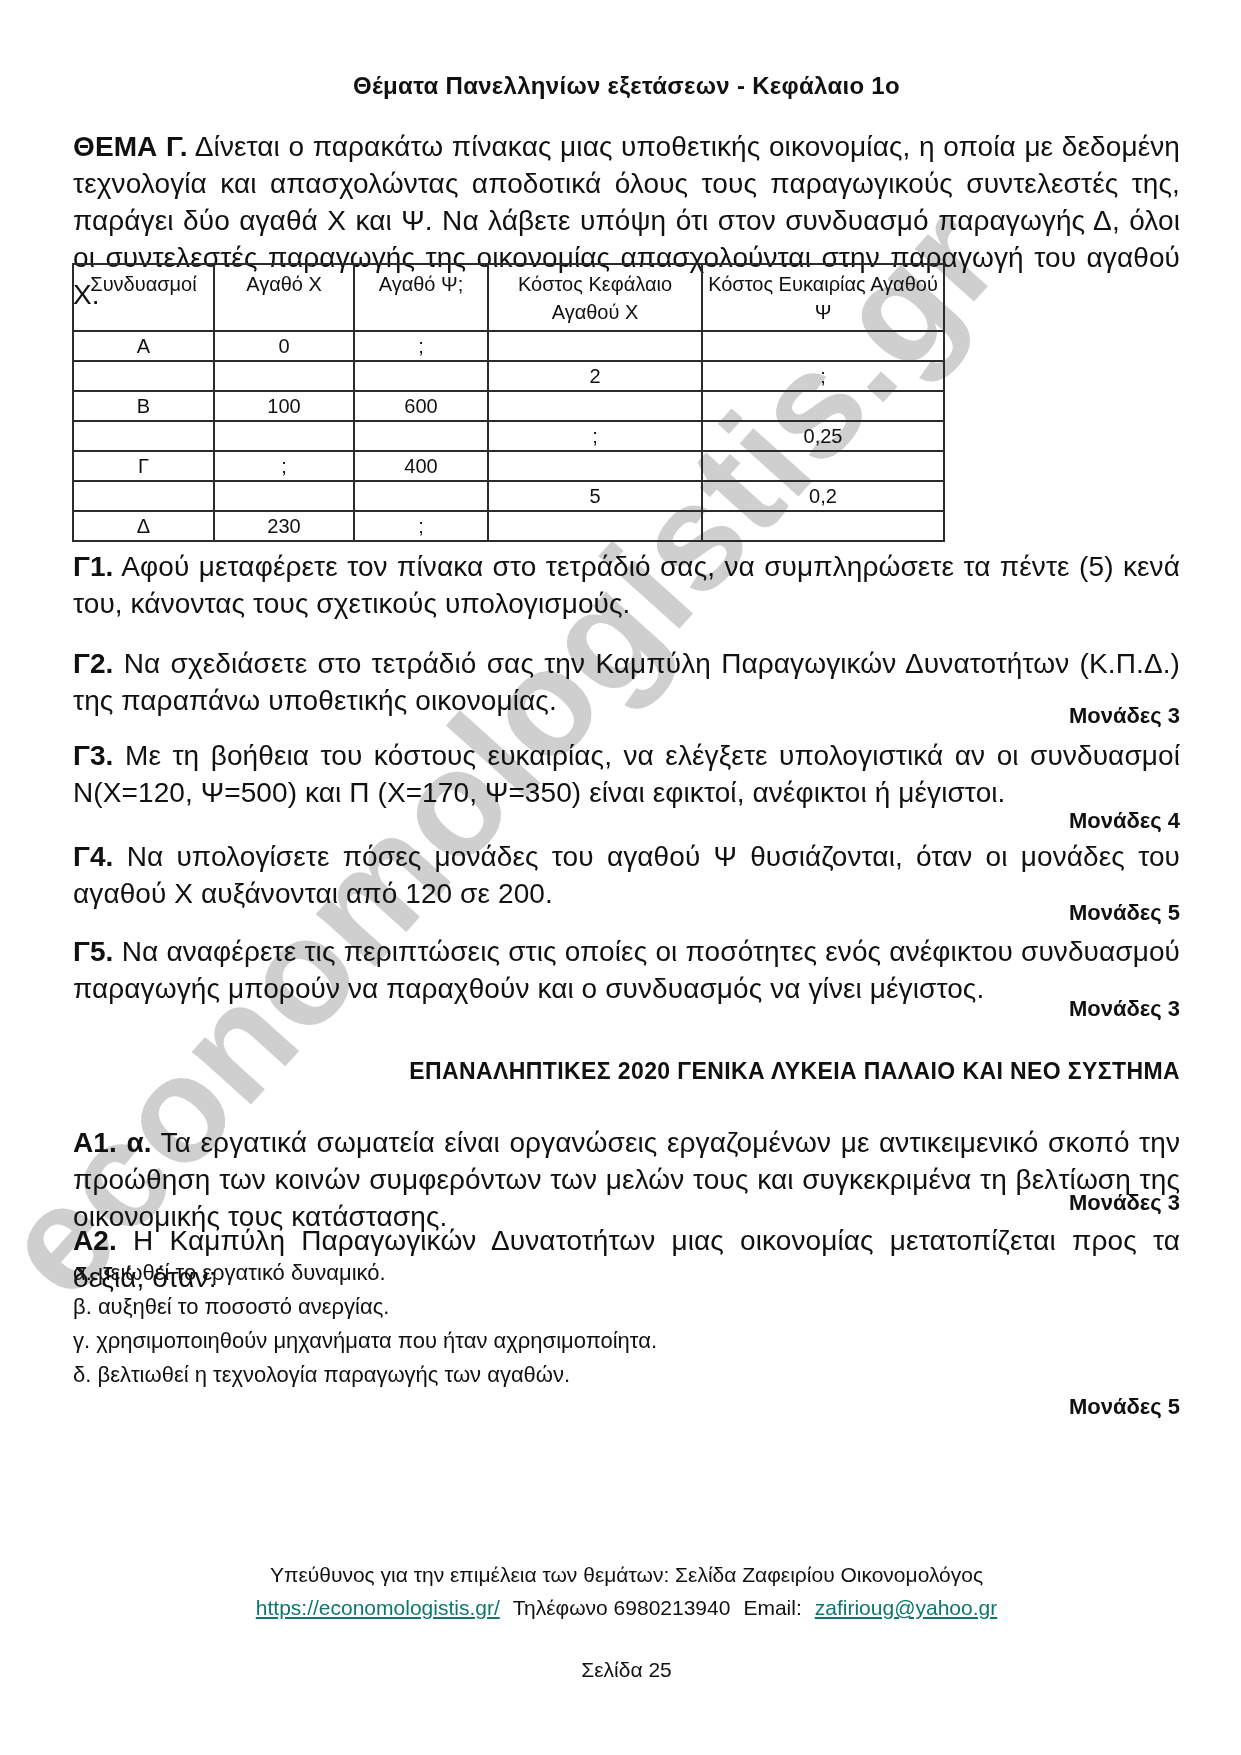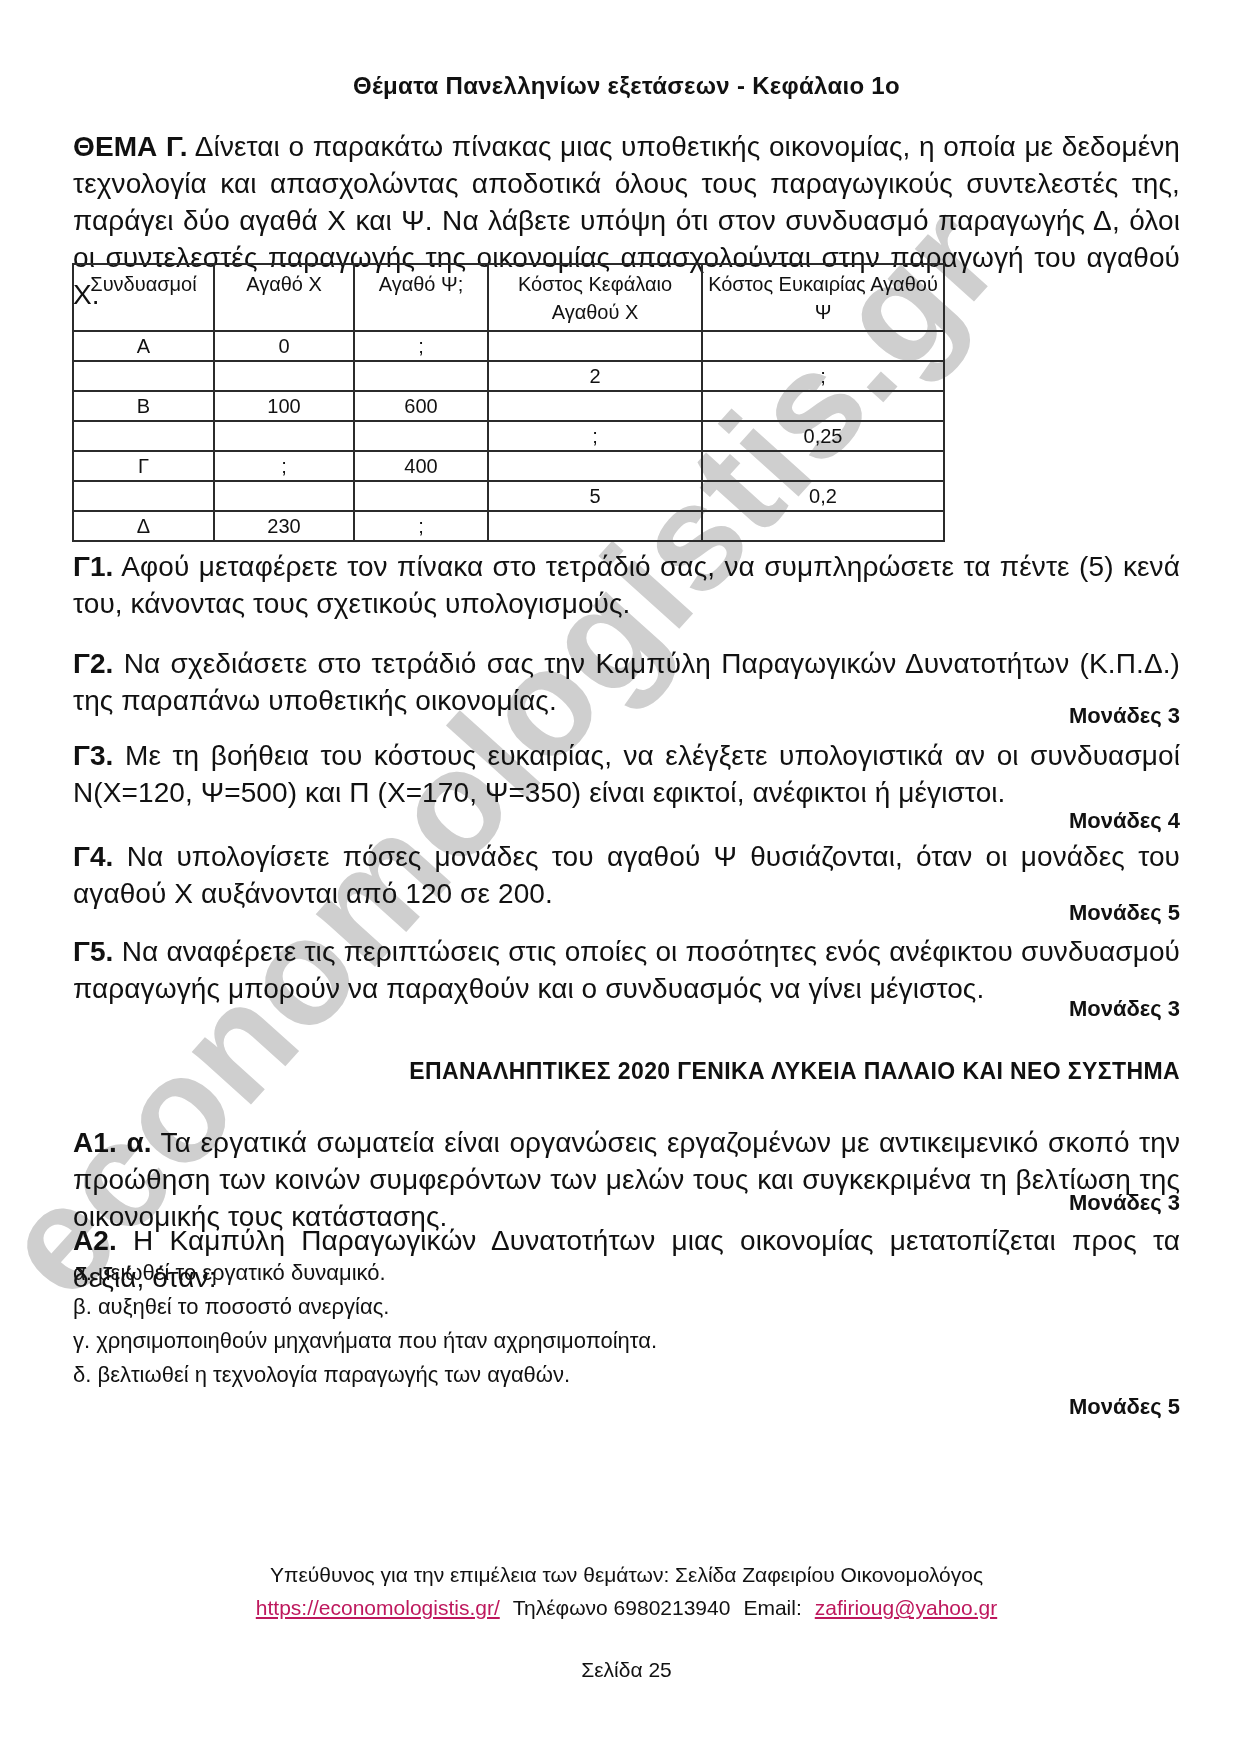--- a/index.html
+++ b/index.html
@@ -78,21 +78,21 @@
     text-align:center;
     font-size:21px;
   }
   .footer-line2 {
     display:flex;
     justify-content:center;
     align-items:baseline;
     gap:13px;
     font-size:21px;
   }
-  a.link { color:#be185d; text-decoration:underline; cursor:pointer; }
+  a.link { color:#0f766e; text-decoration:underline; cursor:pointer; }
 </style>
 </head>
 <body>
 
 <div class="page">
 
   <div class="watermark">economologistis.gr</div>
 
   <div class="content">
 

